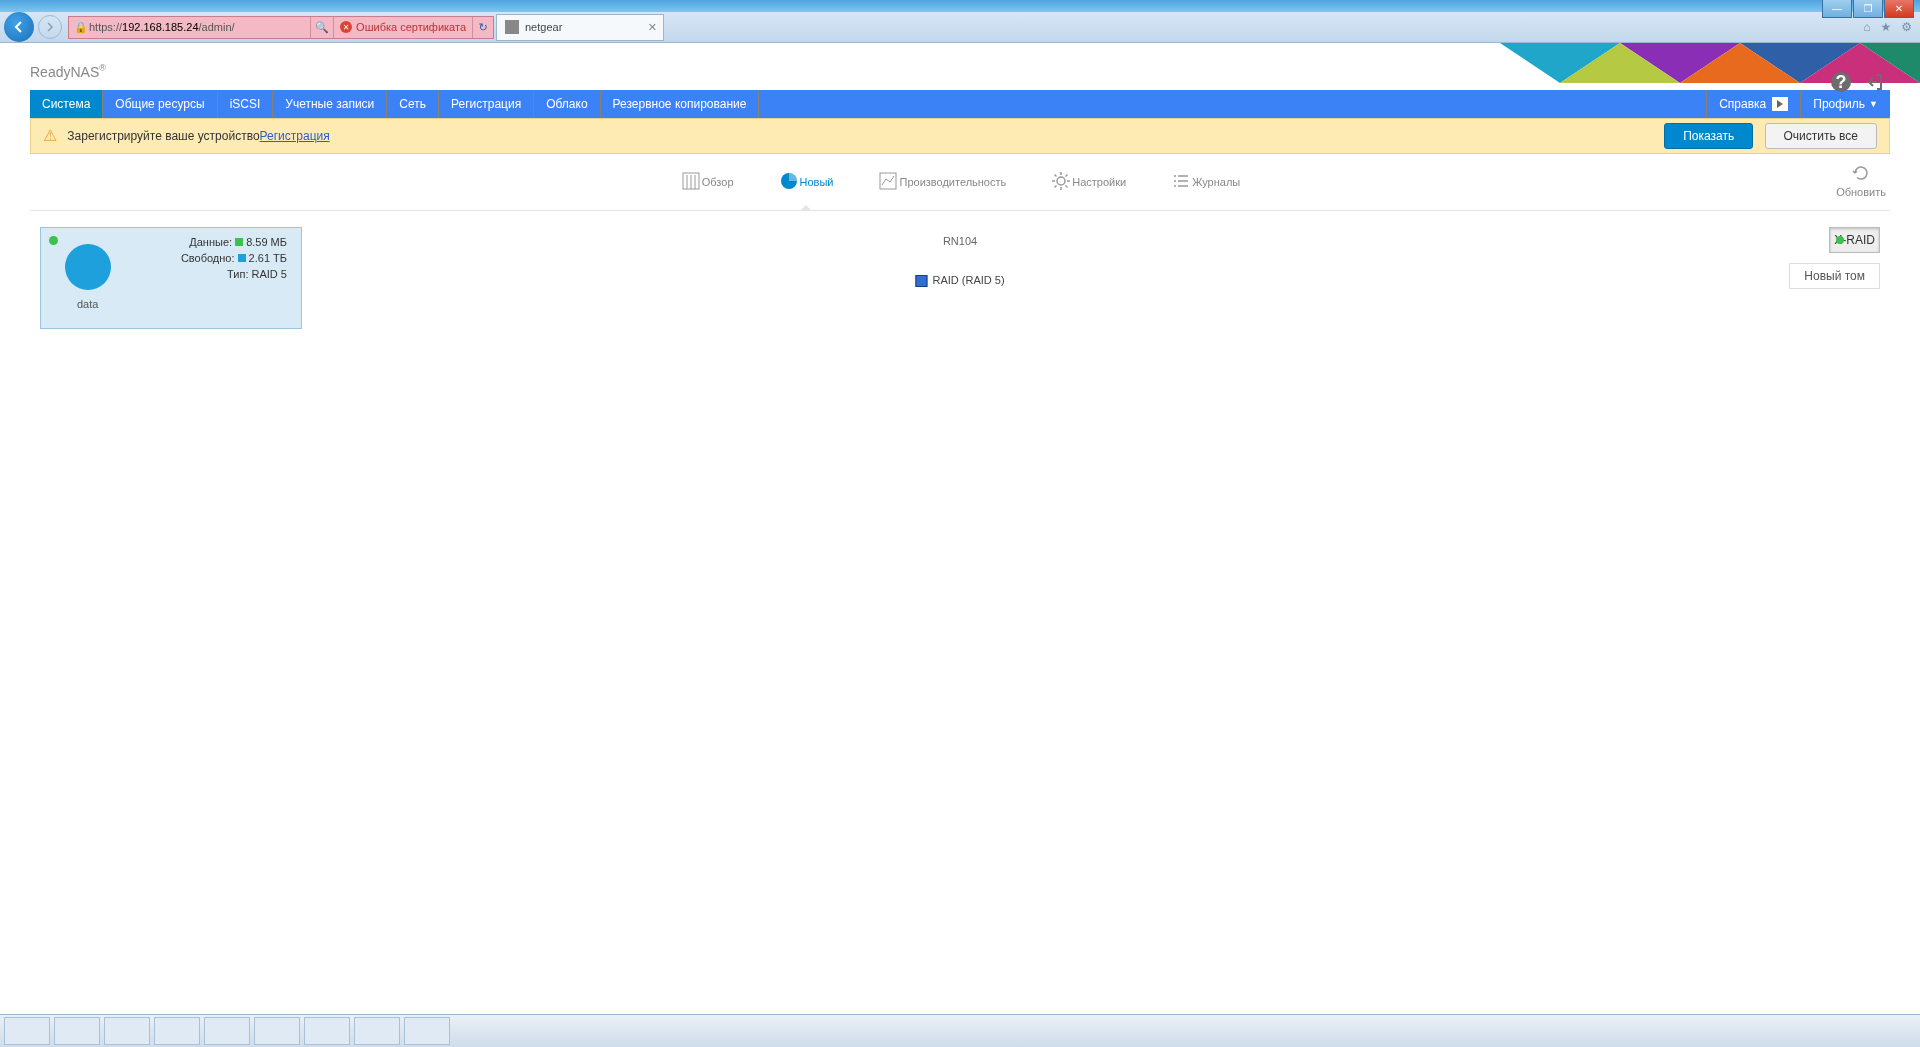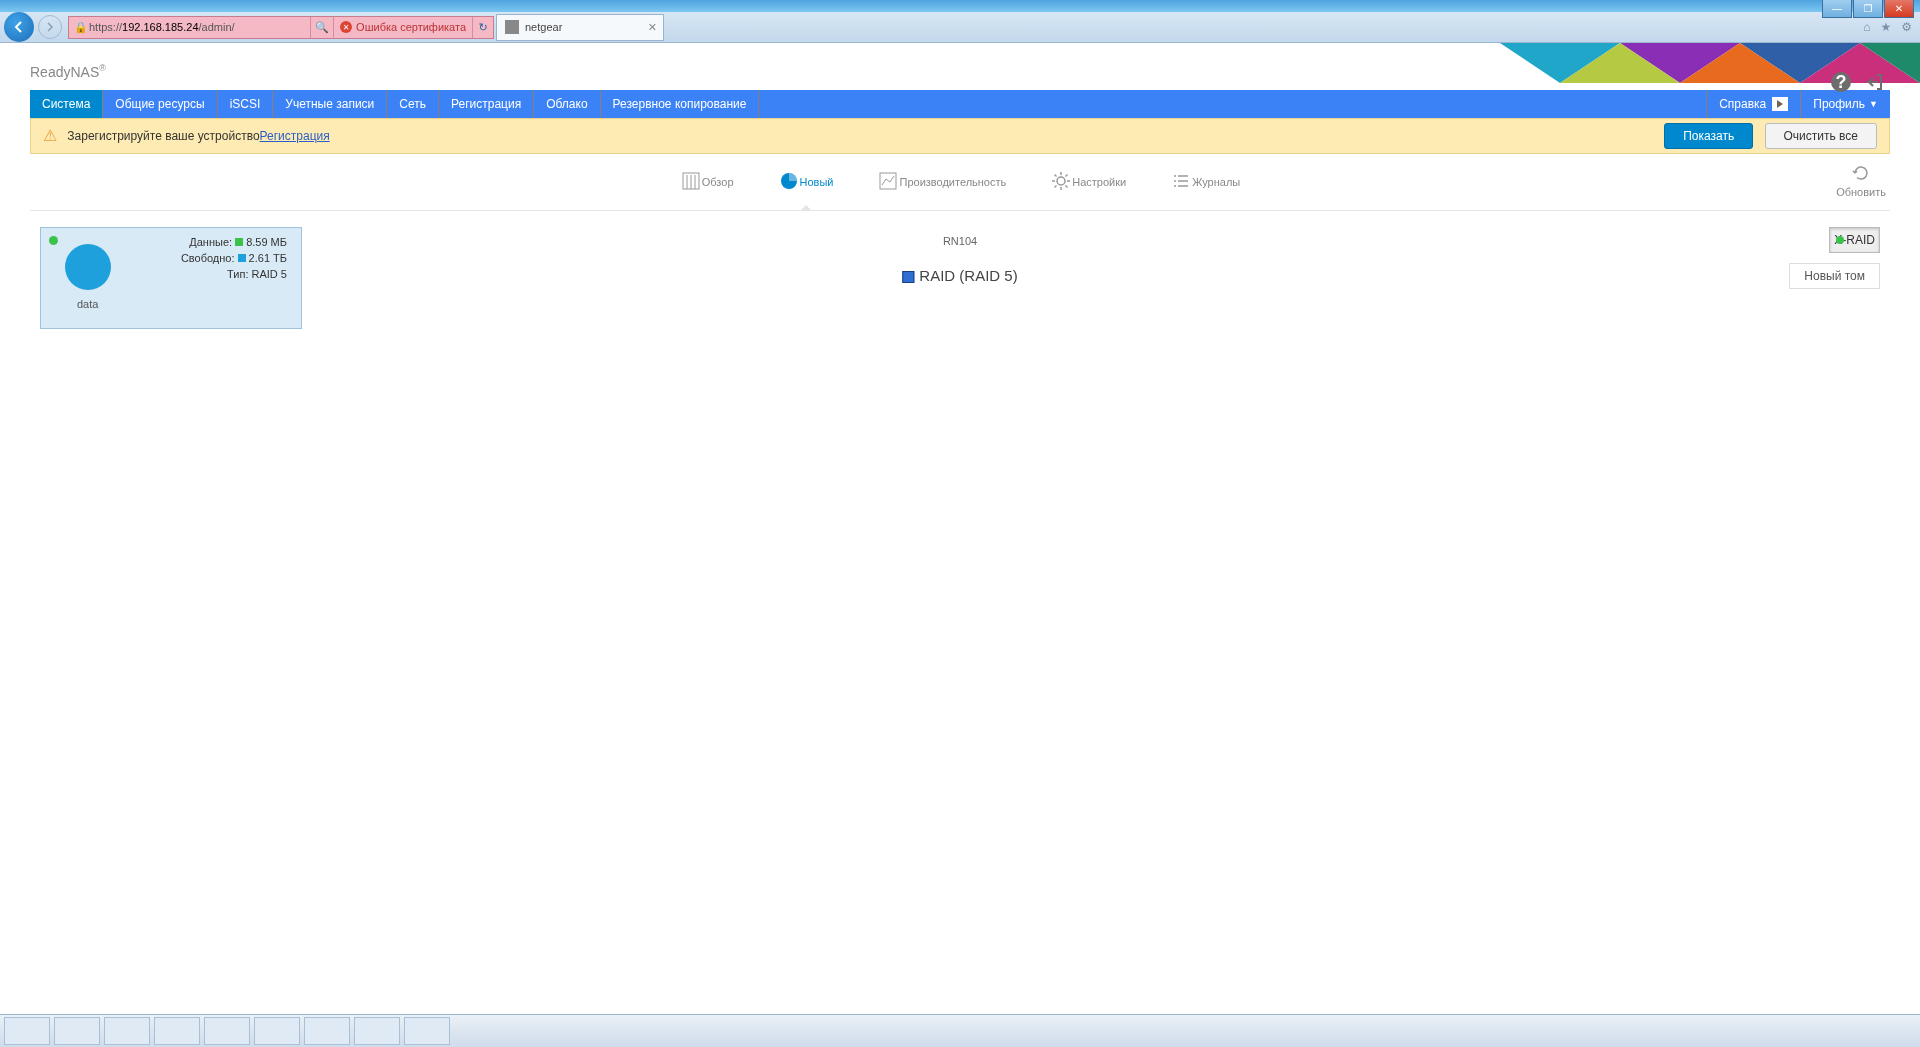--- a/index.html
+++ b/index.html
@@ -73,21 +73,21 @@
 
 .enclosure{position:absolute;left:50%;top:8px;transform:translateX(-50%);text-align:center}
 .enc-name{font-size:11px;color:#666;margin-bottom:2px}
 .enc-box{width:110px;background:#fff;border:2px solid #c8c8c8;padding:3px;display:inline-block}
 .bays{display:flex;gap:2px;height:106px;background:linear-gradient(to bottom,#5c8abf,#2c5a9f)}
 .bay{flex:1;background:linear-gradient(to bottom,#2f6fd4 0%,#1c50b0 60%,#1646a0 100%);position:relative;border:1px solid #1a3f80;display:flex;flex-direction:column;align-items:center;justify-content:center}
 .bay-label{writing-mode:vertical-rl;transform:rotate(180deg);color:#cfe1ff;font-size:9px;letter-spacing:1px}
 .lights{height:10px;display:flex;justify-content:space-around;align-items:center;background:#e6e6e6}
 .led{width:4px;height:4px;background:#3bc24a;border-radius:1px}
 .enc-cap{font-size:10px;color:#666;padding:2px;background:#eee}
-.legend{margin-top:20px;font-size:15px;color:#444}
+.legend{margin-top:27px;font-size:11px;color:#444}
 .legend .sqL{display:inline-block;width:10px;height:10px;background:#2f6fd4;border:1px solid #1a3f80;margin-right:5px;vertical-align:middle}
 
 .rightbtns{position:absolute;right:10px;top:0;text-align:right}
 .togglebtn{display:inline-block;padding:5px 4px;border:1px solid #bbb;background:#f3f3f3;color:#333;font-size:12px;cursor:pointer;position:relative}
 .togglebtn.active{background:#eee;box-shadow:inset 0 1px 3px rgba(0,0,0,.2)}
 .togglebtn .tog-dot{width:8px;height:8px;background:#3bc24a;border-radius:50%;position:absolute;left:6px;top:8px}
 .newvol{display:inline-block;margin-top:10px;padding:5px 14px;border:1px solid #ddd;font-size:12px;color:#555;background:#fff}
 
 .taskbar{position:fixed;left:0;bottom:0;height:32px;width:100%;background:linear-gradient(to bottom,#eaf0f6,#cfdceb);border-top:1px solid #9bb7d0;display:flex;align-items:center}
 .tb-item{width:44px;height:26px;border:1px solid #aac0d6;margin-left:4px;background:#e0eaf4}

